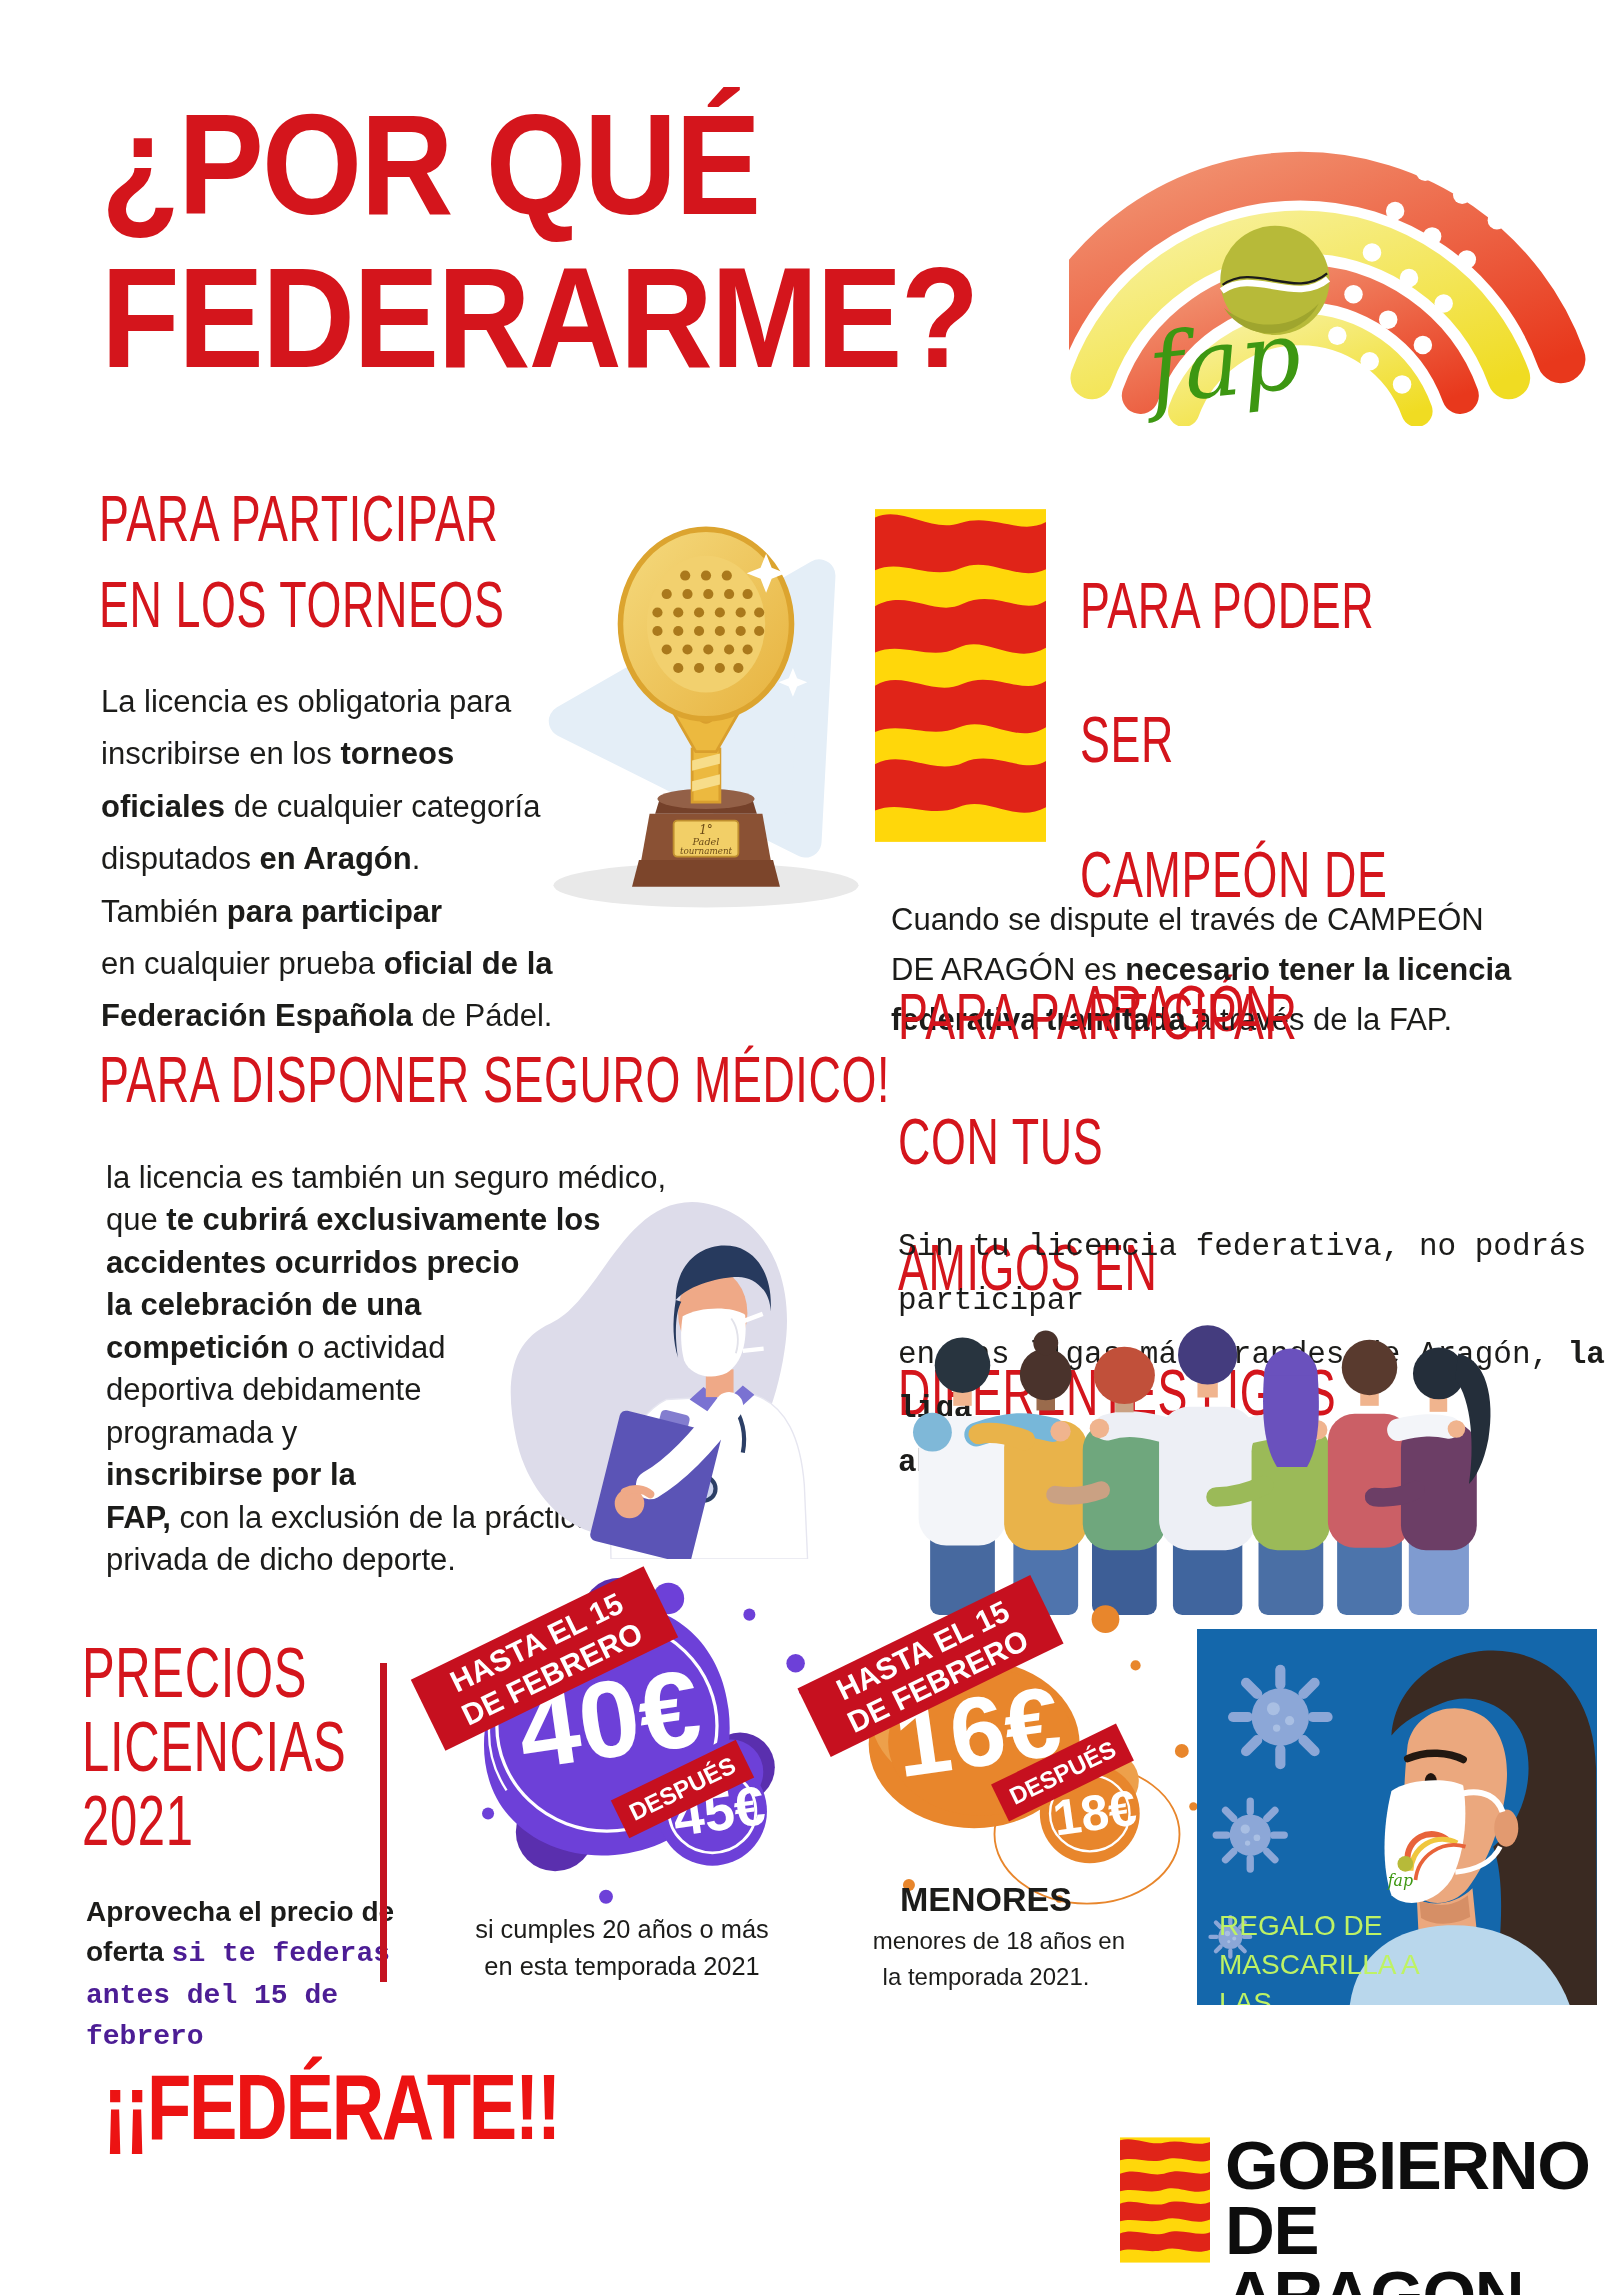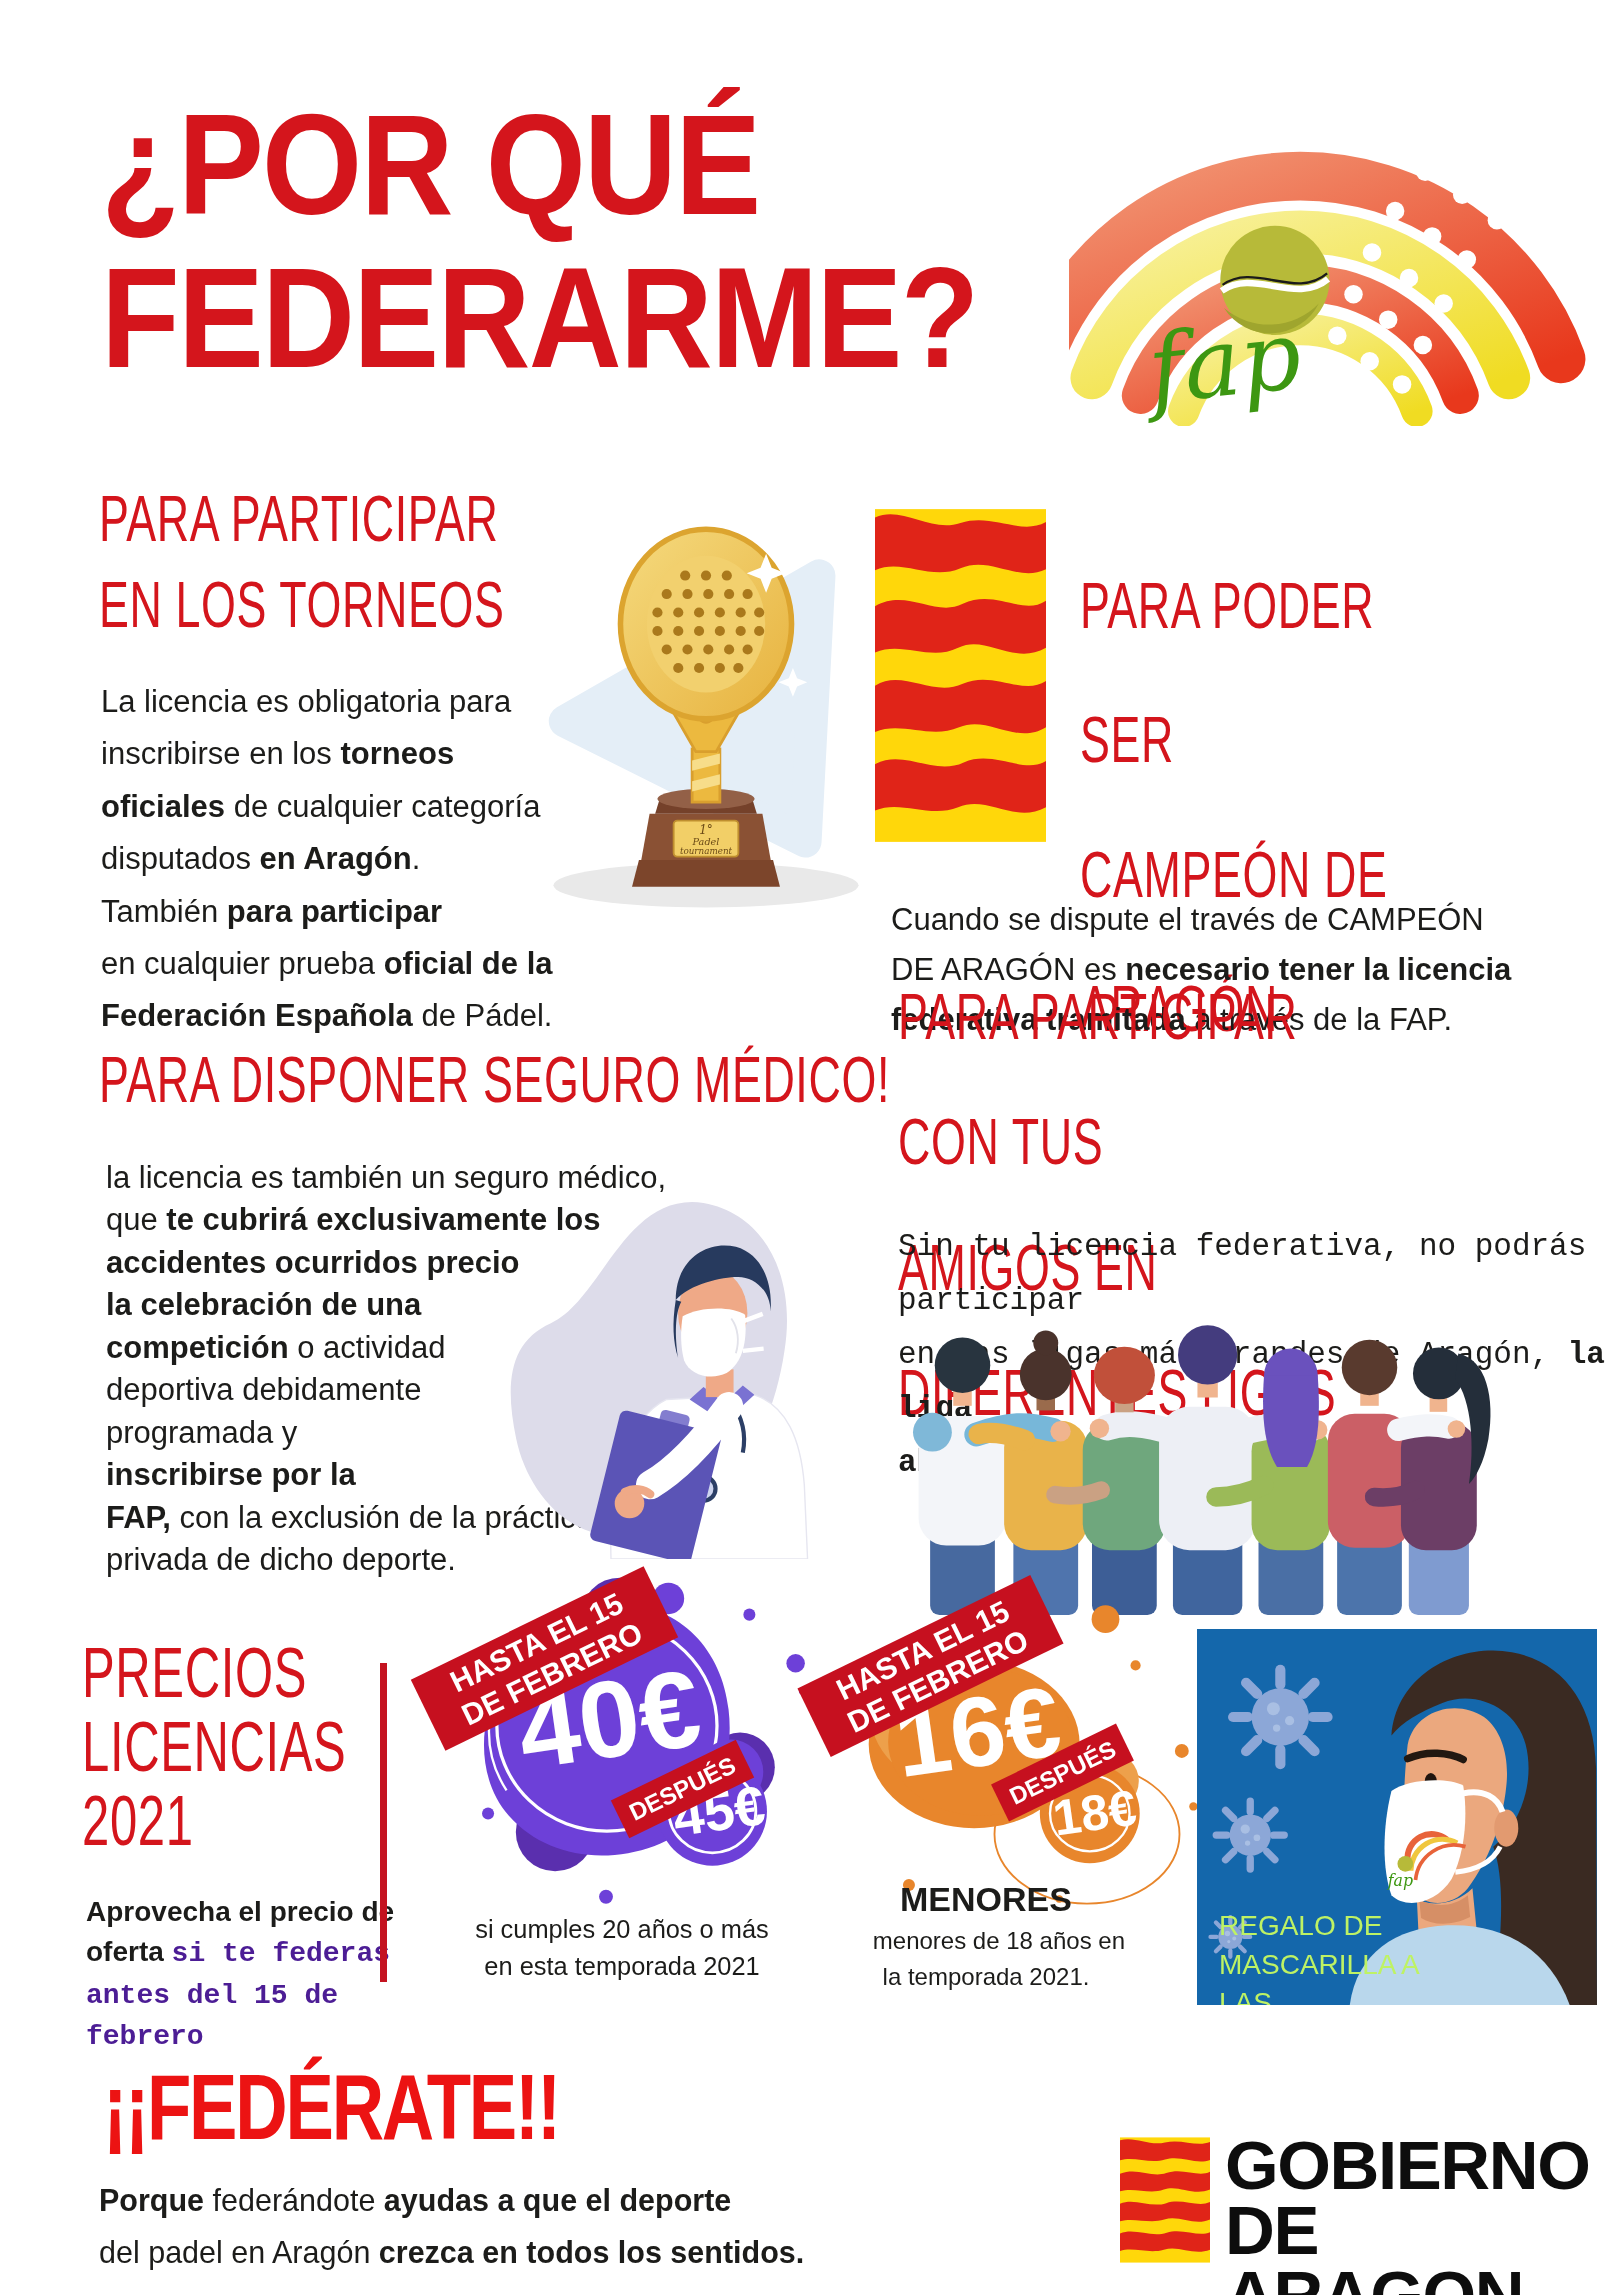--- a/index.html
+++ b/index.html
@@ -357,22 +357,20 @@
         <text x="412" y="556" font-size="34" font-style="italic" fill="#3d9712">fap</text>
       </g>
     </svg>
     <div class="bluetext" style="position:absolute;left:22px;top:230px;font-size:28px;line-height:1.38;width:250px;">REGALO DE
 MASCARILLA A LAS
 1.000 PRIMERAS
 LICENCIAS</div>
   </div>
 
   <div class="abs cta" style="left:103px;top:2054px;font-size:93px;">¡¡FEDÉRATE!!</div>
-  <div class="abs body" style="left:99px;top:2175px;font-size:30.5px;line-height:1.7;width:787px;"><span class="b">Porque</span><span> federándote </span><span class="b">ayudas a que el deporte</span><span>
-del padel en Aragón </span><span class="b">crezca en todos los sentidos.</span></div>
 
   <svg class="abs" style="left:1120px;top:2137px;" width="90" height="126" viewBox="0 0 195 272">
       <use href="#flagAragon" width="195" height="272"></use>
     </svg>
   <div class="abs gob" style="left:1225px;top:2134px;font-size:69px;line-height:0.94;">GOBIERNO
 DE ARAGON</div>
 
 </div>
 
 

